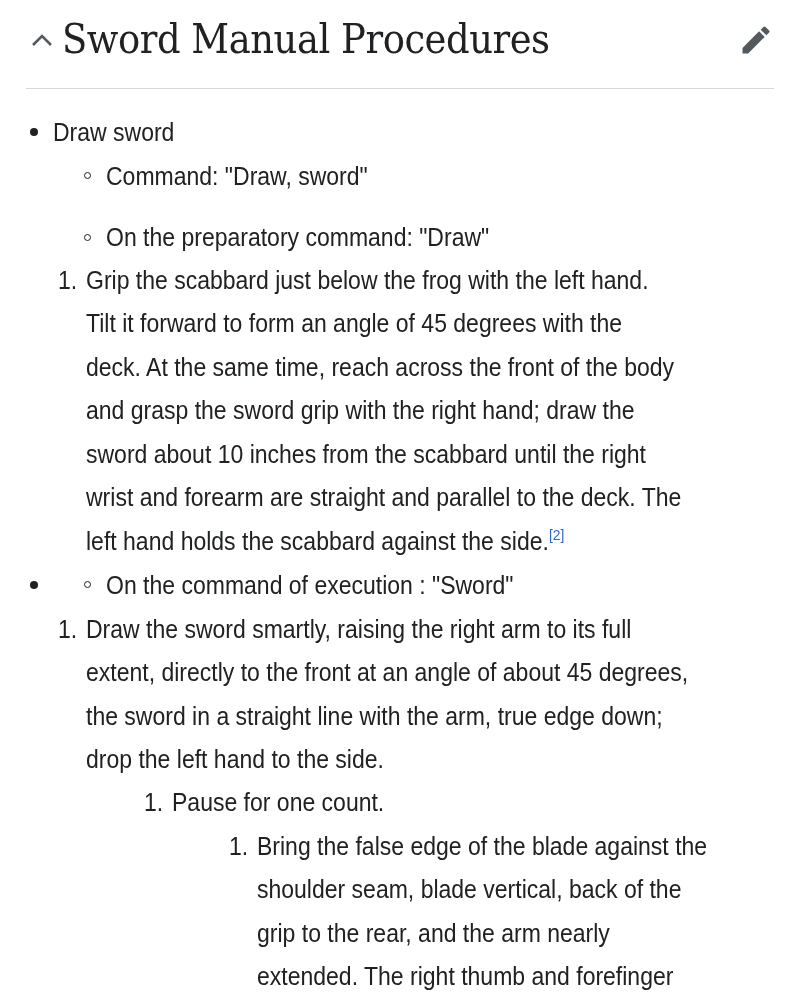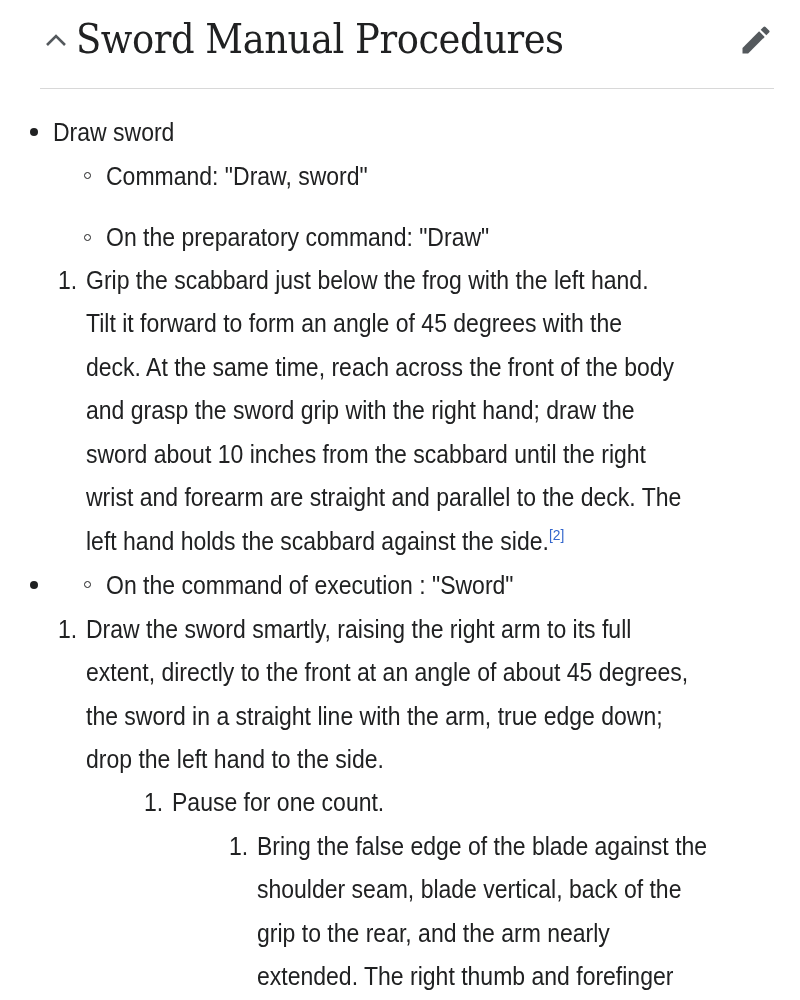--- a/index.html
+++ b/index.html
@@ -2,21 +2,21 @@
 <html><head>
 <meta charset="utf-8">
 <style>
   html, body { margin: 0; padding: 0; background: #ffffff; }
   body {
     width: 800px; height: 1000px; overflow: hidden; position: relative;
     font-family: "Liberation Sans", "DejaVu Sans", sans-serif;
     color: #202122;
   }
   .header {
-    position: absolute; left: 40px; right: 26px; top: 0; height: 88px;
+    position: absolute; left: 26px; right: 26px; top: 0; height: 88px;
     border-bottom: 1px solid #d8d8d8;
   }
   .collapse-icon {
     position: absolute; left: 2px; top: 26px; width: 28px; height: 28px;
   }
   .title {
     position: absolute; left: 36px; top: 13px;
     font-family: "DejaVu Serif", "Liberation Serif", serif;
     font-size: 41px; line-height: 52px; color: #202122; letter-spacing: -0.5px;
     transform: scaleX(0.9); transform-origin: left center; white-space: nowrap;

